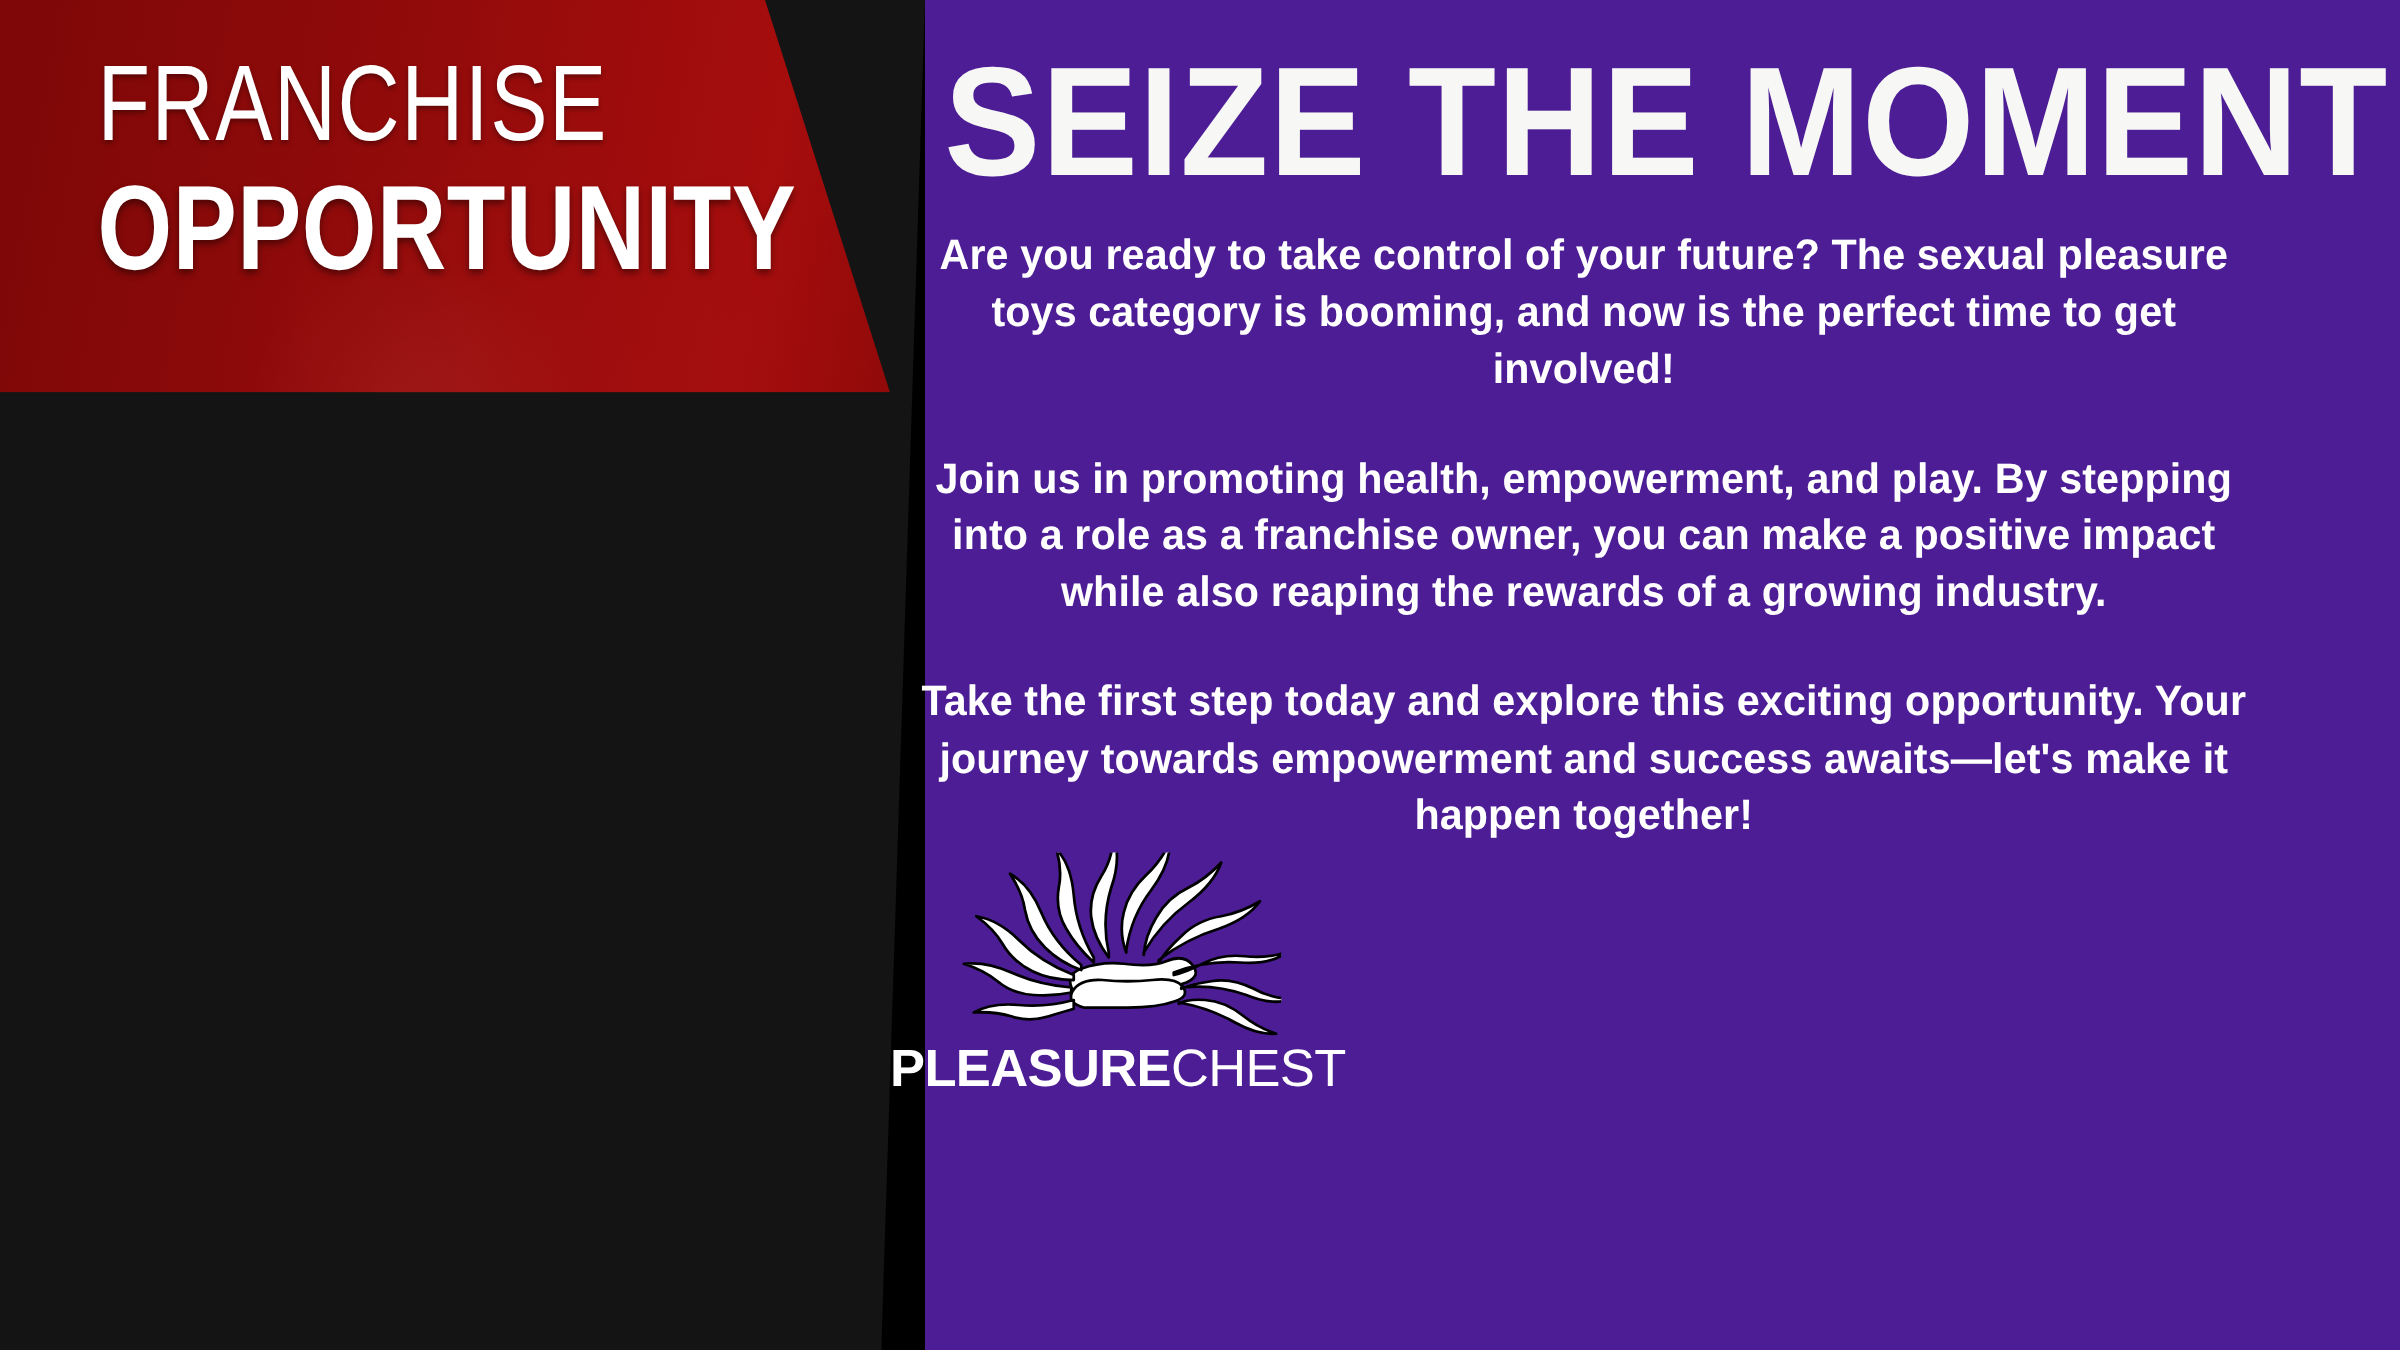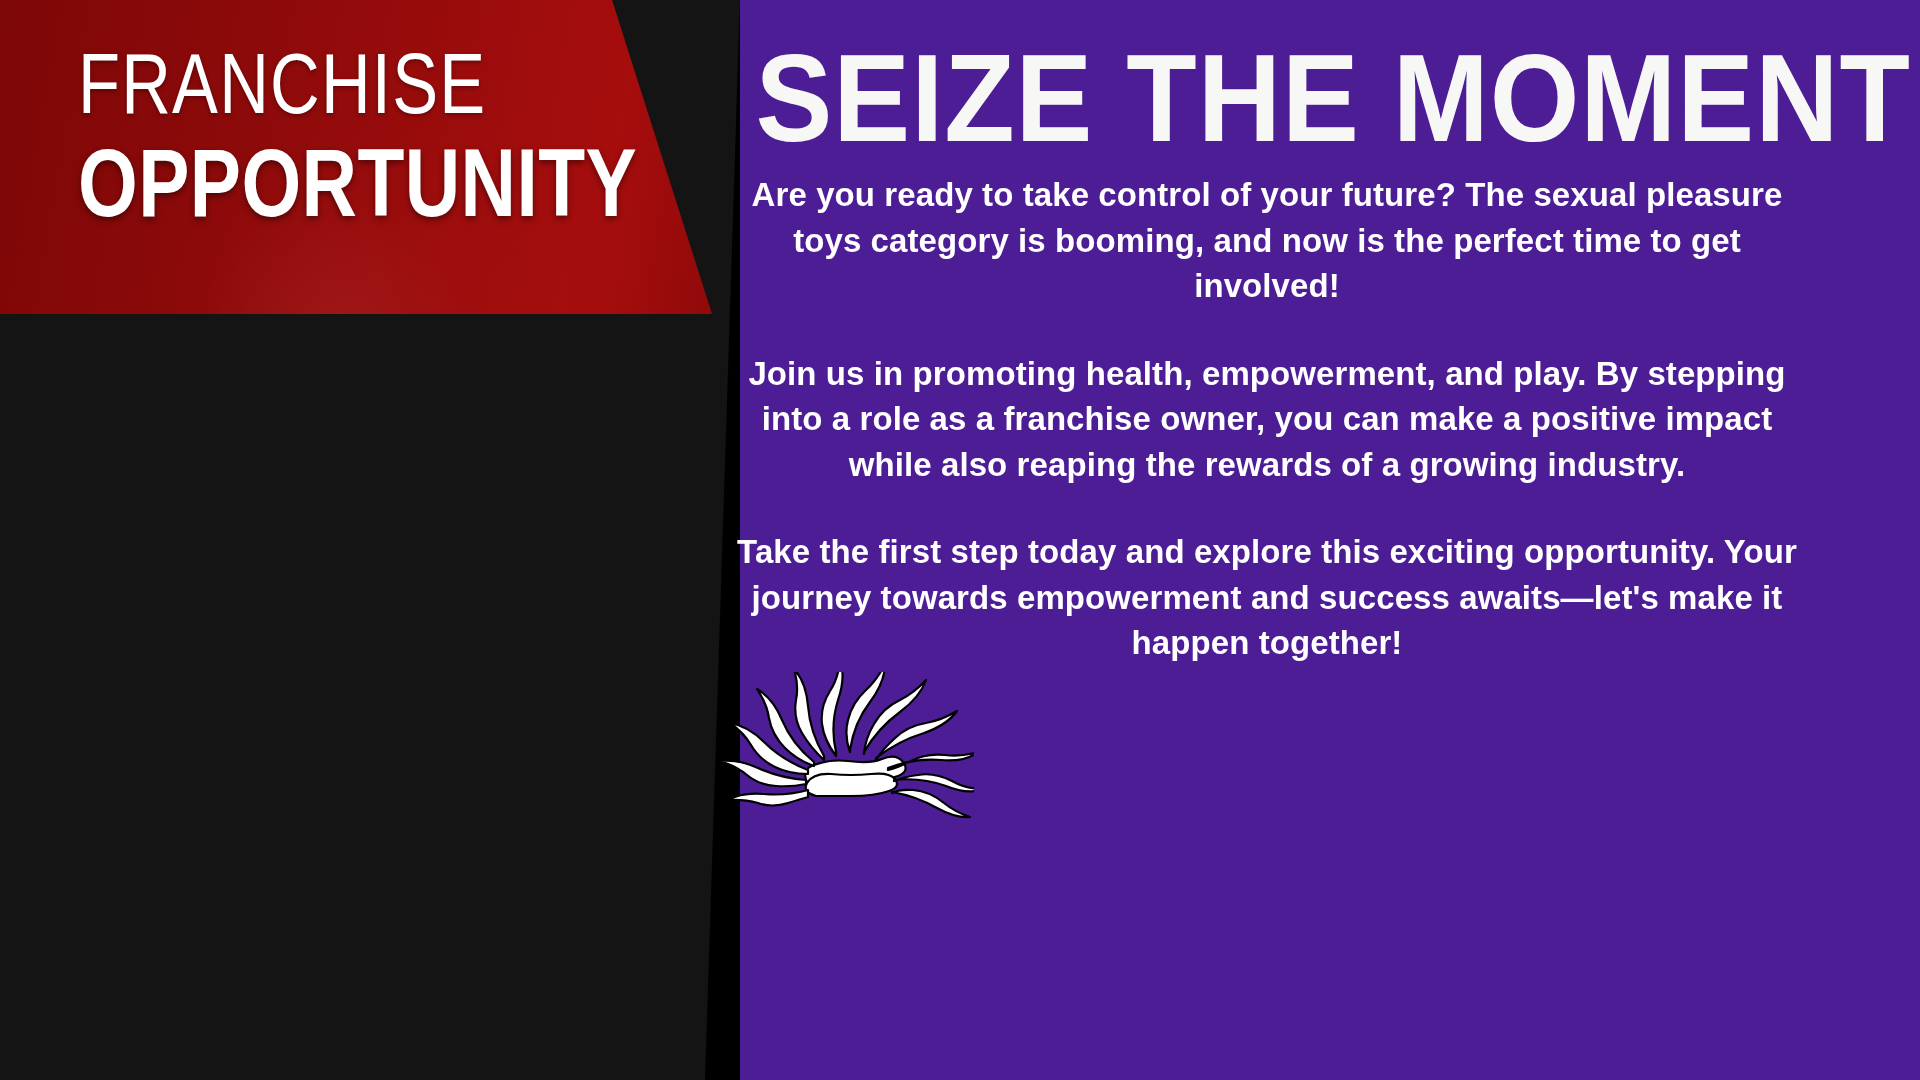--- a/index.html
+++ b/index.html
@@ -168,21 +168,21 @@
     font-size: 124px;
     line-height: 1.0;
     letter-spacing: 1px;
     white-space: nowrap;
     transform: scaleX(0.93);
     margin-top: 36px;
   }
 
   .paragraphs {
     width: 1110px;
-    margin-top: 12px;
+    margin-top: 22px;
     text-align: center;
   }
   .paragraphs p {
     margin: 0 0 42px 0;
     color: #ffffff;
     font-family: "Liberation Sans Narrow", "Liberation Sans", sans-serif;
     font-weight: 700;
     font-size: 34px;
     line-height: 1.34;
     letter-spacing: 0.1px;
@@ -254,16 +254,19 @@
 
           <path d="M138 78 q4 -27 20 -48 q15 -20 15 -38 q-8 16 -19 26 q-14 13 -18 30 q-4 16 2 32 z"></path>
           <path d="M152 80 q14 -24 36 -40 q20 -15 26 -32 q-12 13 -26 20 q-17 8 -26 24 q-9 15 -10 30 z"></path>
           <path d="M164 86 q22 -17 48 -25 q23 -8 33 -22 q-15 9 -31 12 q-19 3 -32 16 q-12 11 -18 21 z"></path>
 
           <path d="M176 96 q26 -10 53 -8 q24 2 37 -8 q-17 5 -33 3 q-19 -2 -34 6 q-14 7 -23 9 z"></path>
           <path d="M182 108 q27 -3 52 6 q22 9 37 3 q-17 0 -31 -8 q-18 -9 -34 -6 q-15 2 -24 6 z"></path>
           <path d="M180 120 q24 4 45 16 q18 10 33 9 q-15 -5 -26 -14 q-15 -12 -31 -13 q-14 -1 -21 3 z"></path>
         </g>
       </svg>
+      <div class="logo-word">
+        <span class="bold">PLEASURE</span><span class="light">CHEST</span>
+      </div>
     </div>
 
   </div>
 </div>
 
 </body></html>

